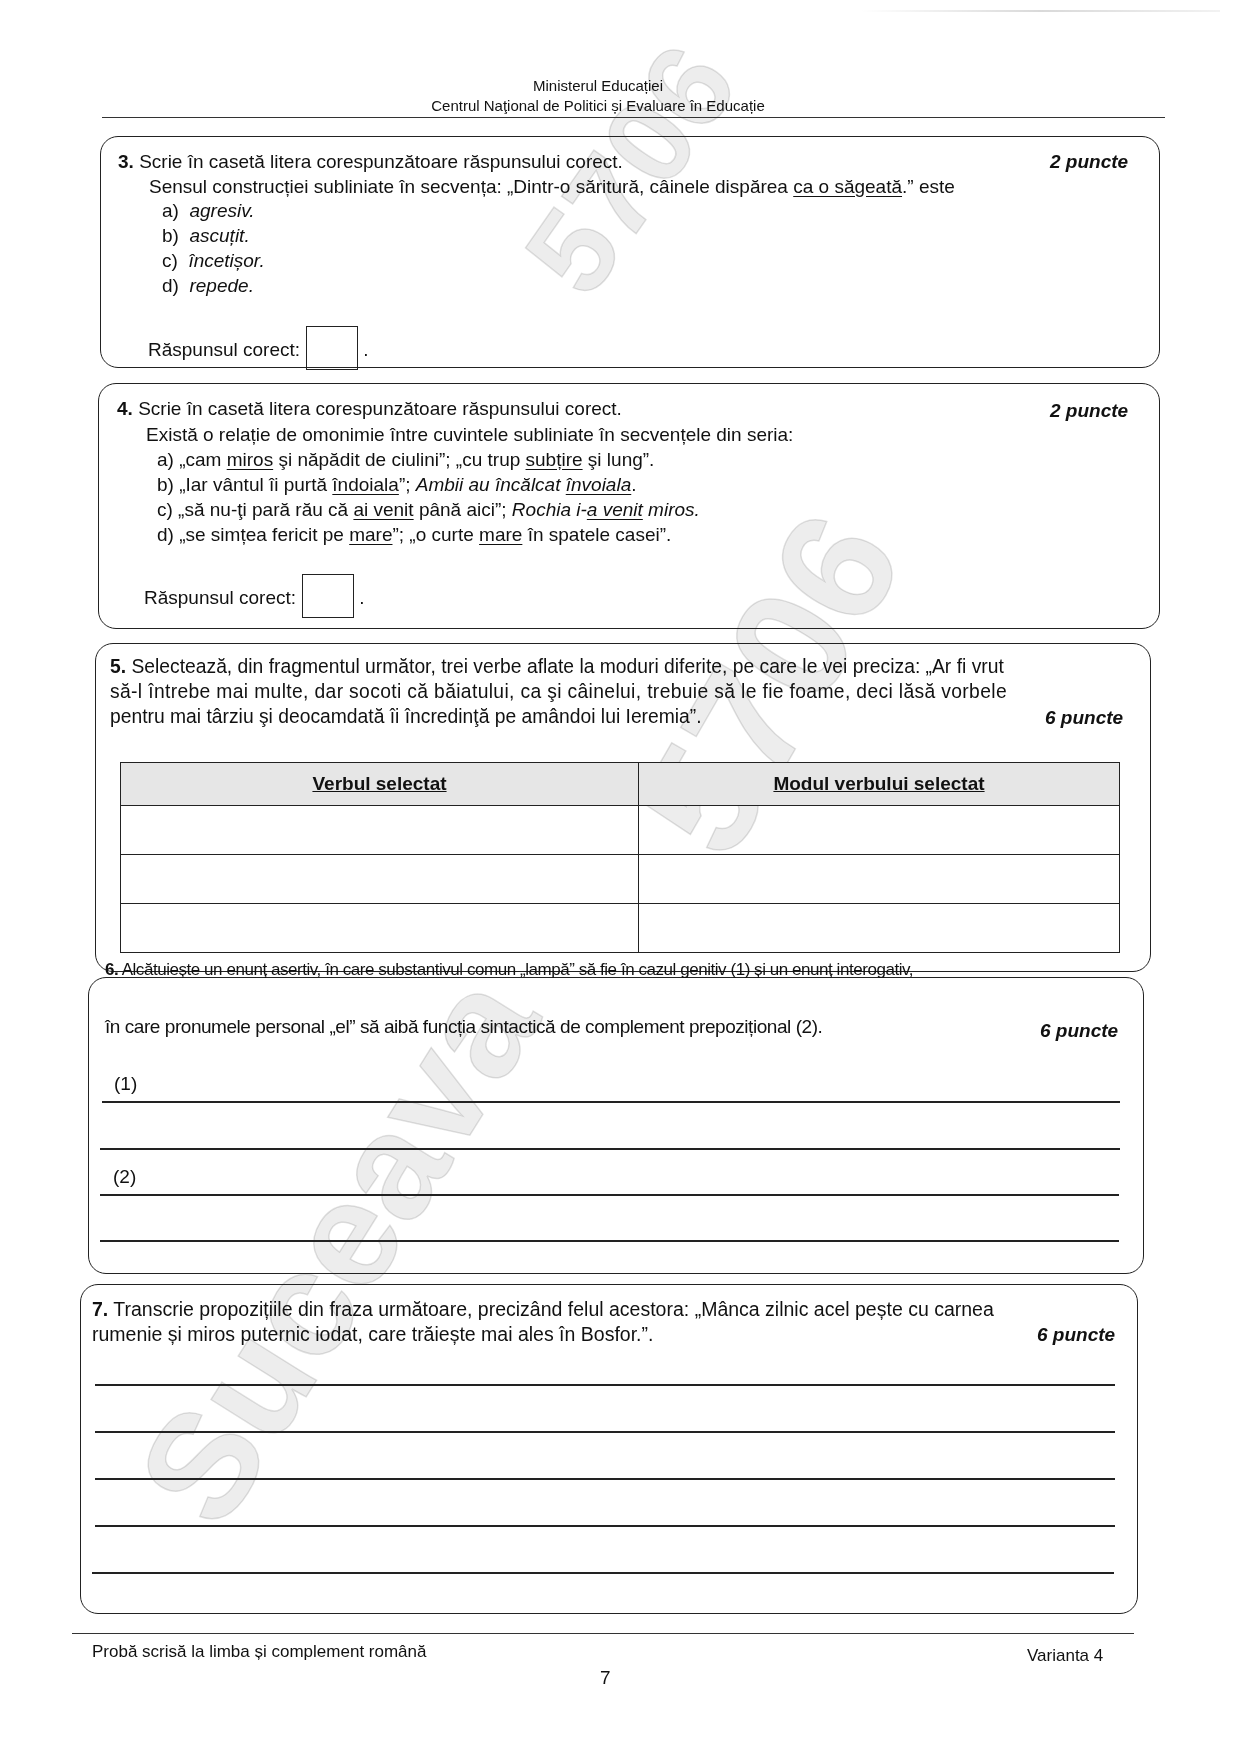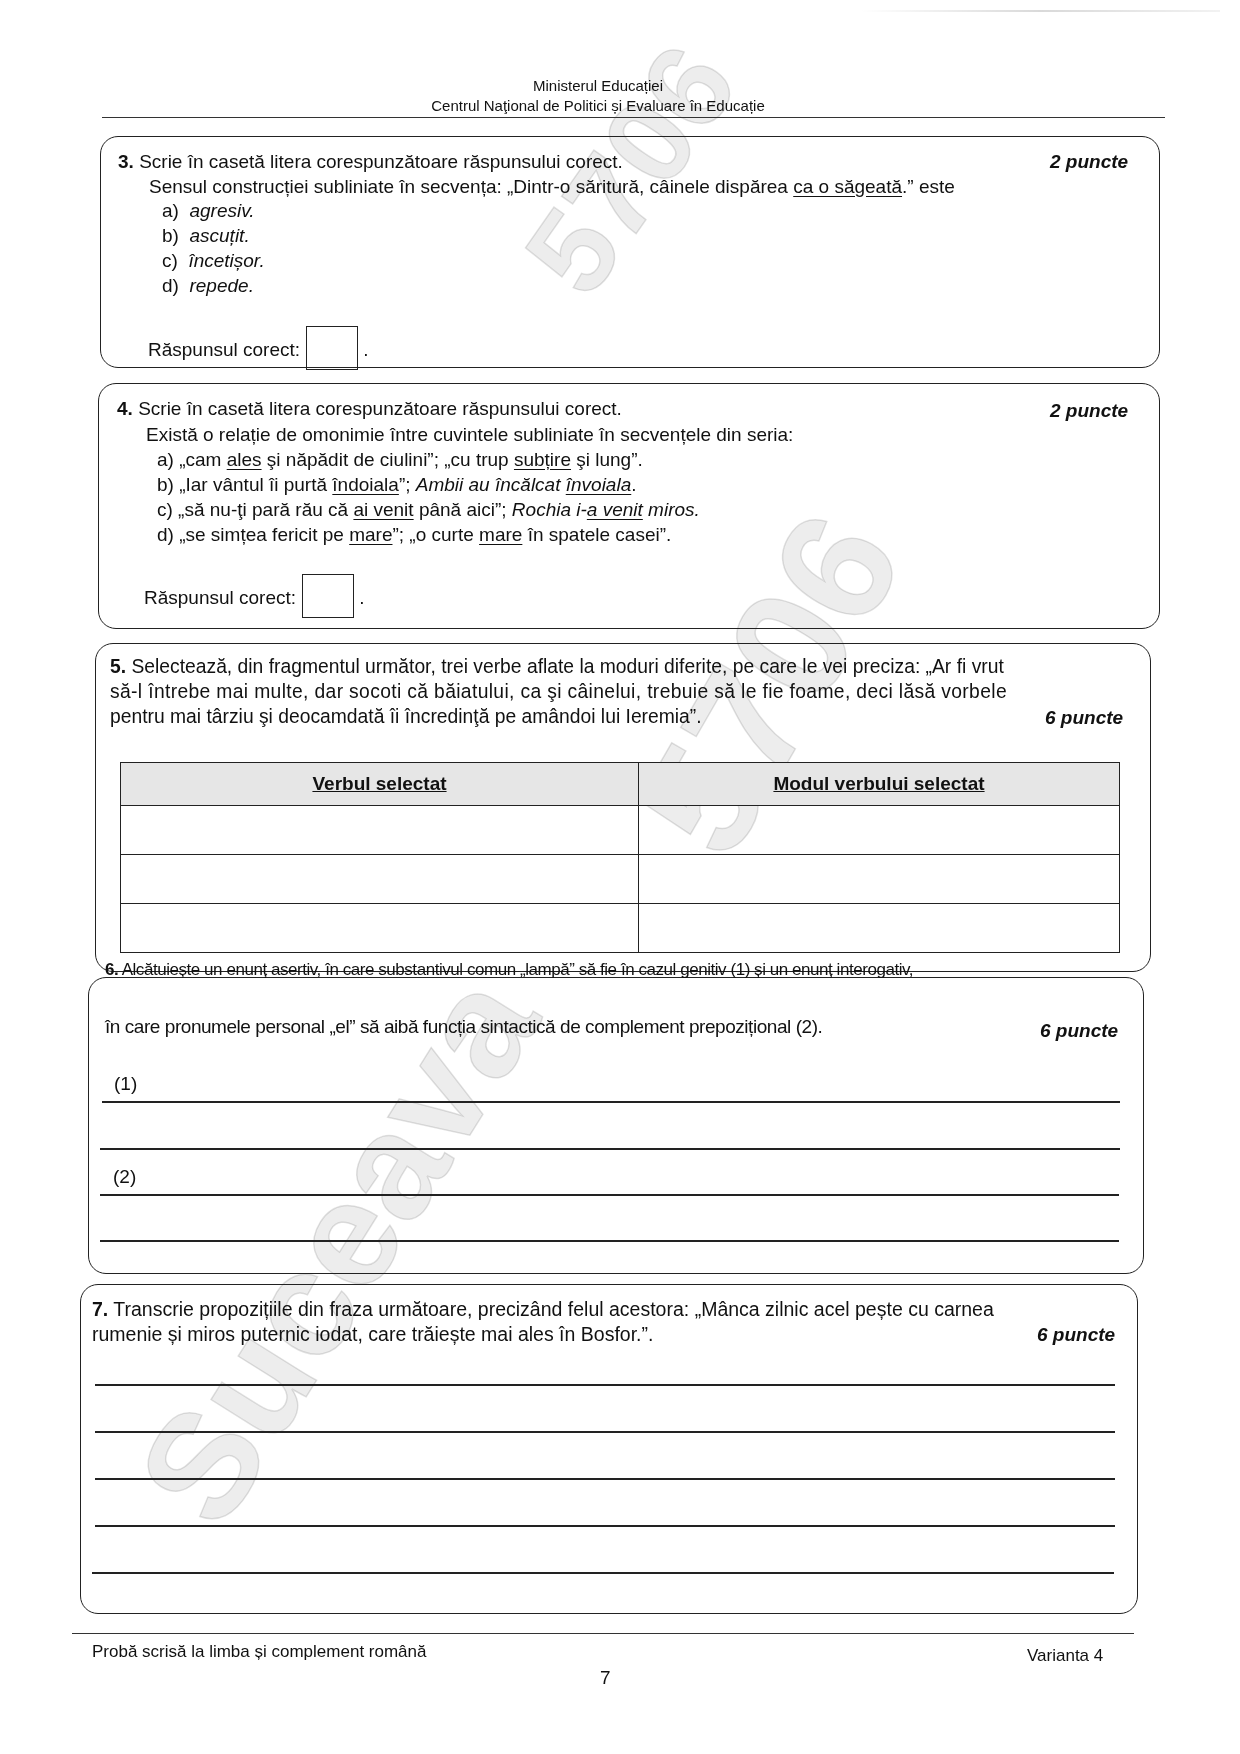--- a/index.html
+++ b/index.html
@@ -69,21 +69,21 @@
 </div>
 
 <div class="box" style="left:98px; top:383px; width:1062px; height:246px;"></div>
 <div class="q" style="left:117px; top:397px;">
   <span class="num">4.</span>
   <span>Scrie în casetă litera corespunzătoare răspunsului corect.</span>
 </div>
 <div class="pts" style="left:1050px; top:400px;">2 puncte</div>
 <div class="q" style="left:146px; top:423px;">Există o relație de omonimie între cuvintele subliniate în secvențele din seria:</div>
 <div class="q" style="left:157px; top:448px;">
-  <span>a)</span>&nbsp;<span>„cam </span><span class="u">ales</span><span> şi năpădit de ciulini”; „cu trup </span><span class="u">subțire</span><span> şi lung”.</span>
+  <span>a)</span>&nbsp;<span>„cam </span><span class="u">miros</span><span> şi năpădit de ciulini”; „cu trup </span><span class="u">subțire</span><span> şi lung”.</span>
 </div>
 <div class="q" style="left:157px; top:473px;">
   <span>b)</span>&nbsp;<span>„Iar vântul îi purtă </span><span class="u">îndoiala</span><span>”; </span><span class="it">Ambii au încălcat </span><span class="it u">învoiala</span><span>.</span>
 </div>
 <div class="q" style="left:157px; top:498px;">
   <span>c)</span>&nbsp;<span>„să nu-ţi pară rău că </span><span class="u">ai venit</span><span> până aici”; </span><span class="it">Rochia i-</span><span class="it u">a venit</span><span class="it"> miros.</span>
 </div>
 <div class="q" style="left:157px; top:523px;">
   <span>d)</span>&nbsp;<span>„se simțea fericit pe </span><span class="u">mare</span><span>”; „o curte </span><span class="u">mare</span><span> în spatele casei”.</span>
 </div>

